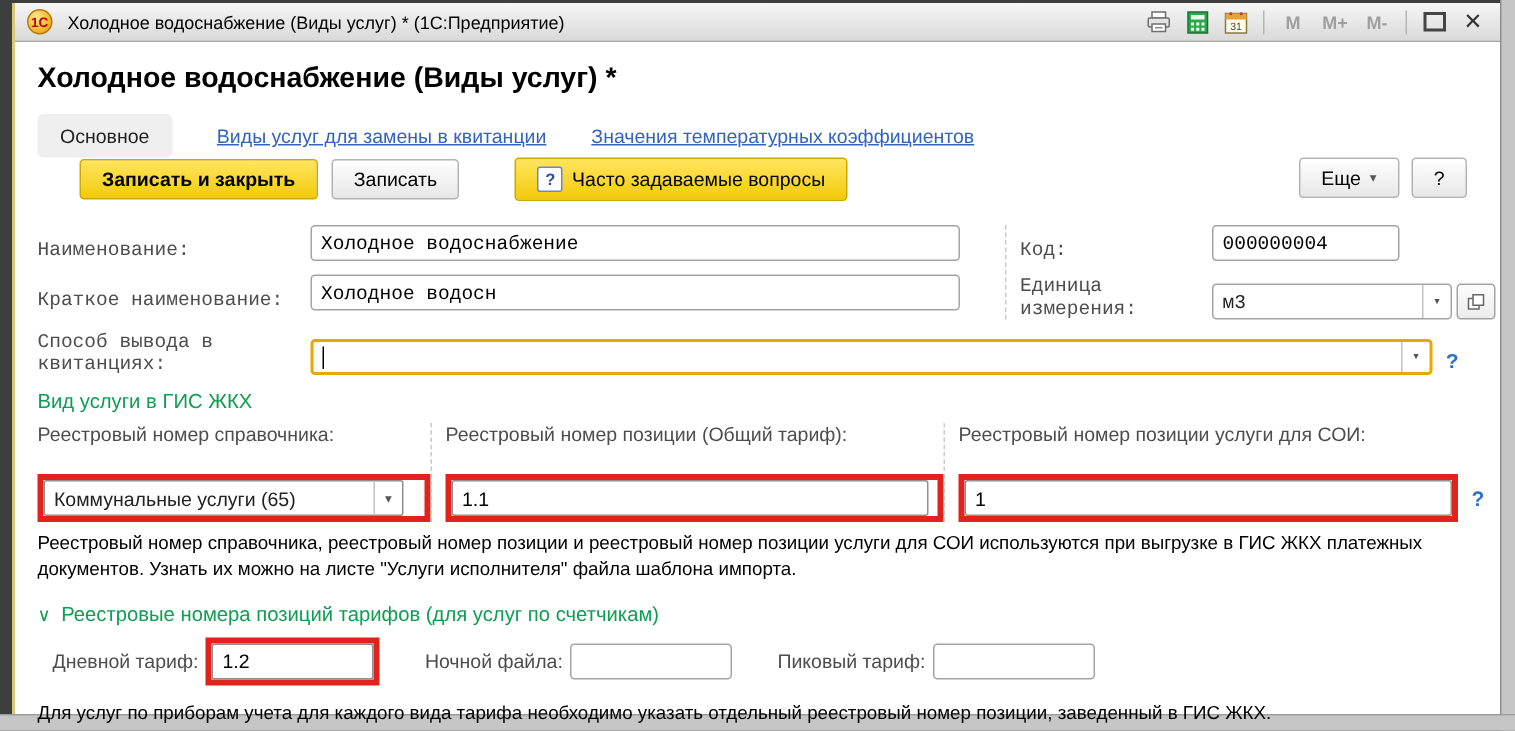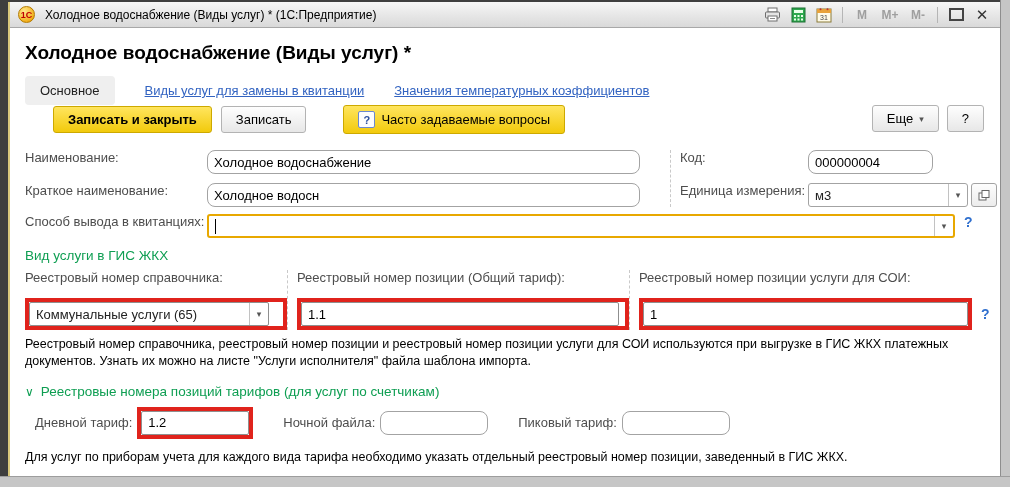--- a/index.html
+++ b/index.html
@@ -57,32 +57,32 @@
     padding:5px 14px;font-size:13px;color:#000;cursor:pointer;
     display:inline-flex;align-items:center;gap:6px;
     font-family:inherit;
   }
   .btn-yellow{background:linear-gradient(#ffe55e,#f2ca0c);border-color:#cda900;margin-left:28px;}
   .btn-bold{font-weight:bold;}
   .faq-badge{
     width:15px;height:15px;border:1px solid #6b88cf;border-radius:2px;background:#fdfdfd;
     color:#2c50a0;font-size:11px;font-weight:bold;display:inline-flex;align-items:center;justify-content:center;
   }
-  .toolbar-right{position:absolute;right:2px;top:0;display:flex;gap:8px;}
+  .toolbar-right{position:absolute;right:8px;top:0;display:flex;gap:8px;}
   .caret-down{font-size:9px;color:#555;}
   
   .grid2{display:flex;margin-bottom:7px;}
   .col-left{width:645px;flex:0 0 645px;}
   .col-right{flex:1 1 auto;border-left:1px dashed #c9c9c9;padding-left:9px;}
-  .frow{display:flex;align-items:flex-start;margin-bottom:9px;}
+  .frow{display:flex;align-items:flex-end;margin-bottom:9px;font-family:Liberation Mono, monospace;}
   .lbl{color:#4d4d4d;}
   .lbl-w{width:182px;flex:0 0 182px;}
   .lbl-r{width:128px;flex:0 0 128px;}
   .txt{
-    height:24px;border:1px solid #a3a3a3;border-radius:8px;padding:0 6px;
+    height:24px;border:1px solid #a3a3a3;border-radius:3px;padding:0 6px;
     font-family:inherit;font-size:13px;color:#000;box-sizing:border-box;background:#fff;outline:none;
   }
   .combo{
     height:24px;border:1px solid #a3a3a3;border-radius:3px;background:#fff;
     display:flex;align-items:center;box-sizing:border-box;
   }
   .combo .val{flex:1 1 auto;padding:0 6px;white-space:nowrap;overflow:hidden;}
   .combo .dd{
     flex:0 0 18px;align-self:stretch;display:flex;align-items:center;justify-content:center;
     border-left:1px solid #c2c2c2;color:#555;font-size:9px;cursor:pointer;
@@ -91,21 +91,21 @@
     width:26px;height:24px;margin-left:3px;border:1px solid #a3a3a3;border-radius:3px;
     background:linear-gradient(#fdfdfd,#ececec);display:flex;align-items:center;justify-content:center;cursor:pointer;box-sizing:border-box;
   }
   .focus-amber{border:2px solid #e8a800 !important;}
   .caret-line{width:1px;height:15px;background:#000;margin-left:6px;}
   .q-link{color:#2f6fce;font-size:14px;margin-left:9px;cursor:pointer;font-weight:bold;}
   
   .sec-title{color:#0e9e52;font-size:13.5px;margin:10px 0 7px 0;}
   .gis-cols{display:flex;margin-bottom:4px;}
   .gis-col{display:flex;flex-direction:column;}
-  .gis-col .glbl{color:#4d4d4d;margin-bottom:13px;}
+  .gis-col .glbl{color:#4d4d4d;margin-bottom:19px;}
   .gc1{width:262px;flex:0 0 262px;}
   .gc2{width:342px;flex:0 0 342px;border-left:1px dashed #c9c9c9;padding-left:9px;box-sizing:border-box;}
   .gc3{flex:1 1 auto;border-left:1px dashed #c9c9c9;padding-left:9px;display:flex;flex-direction:column;}
   .annot{border:4px solid #e0231c;display:inline-flex;align-items:center;background:#fff;}
   .annot > .txt, .annot > .combo{border-radius:2px;}
   .hint{color:#000000;font-size:12.5px;line-height:1.35;margin:6px 0 10px 0;max-width:975px;}
   .chev{color:#0e9e52;font-size:12px;margin-right:7px;}
   .tariff-row{display:flex;align-items:center;margin:8px 0 10px 10px;}
   .t-lbl{color:#4d4d4d;margin-right:5px;}
   .t-gap{width:30px;}

